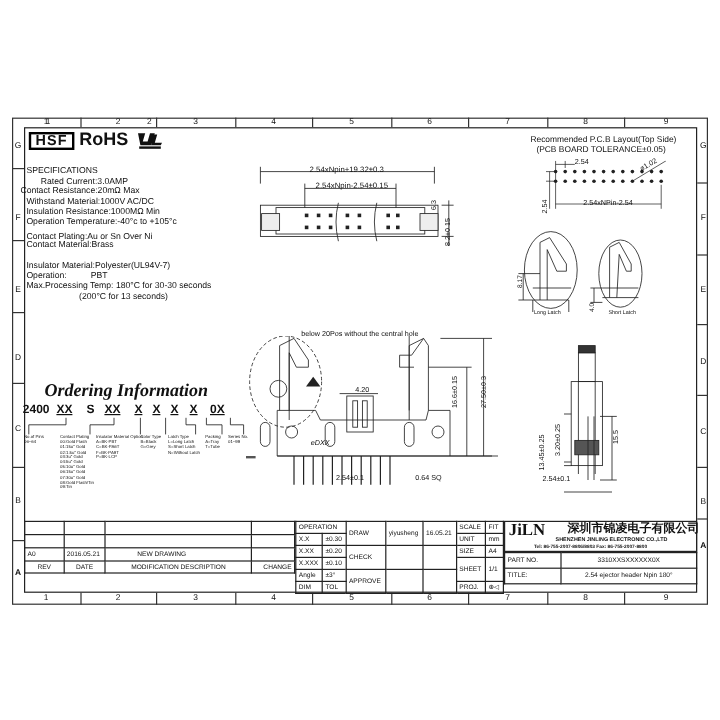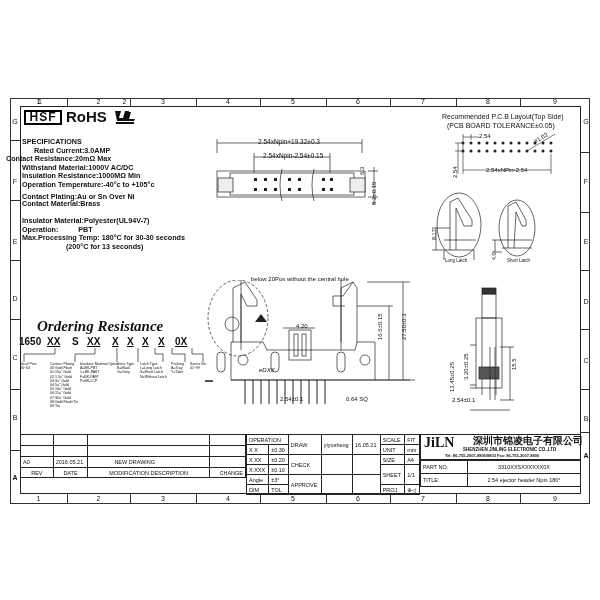--- a/index.html
+++ b/index.html
@@ -6,21 +6,21 @@
   body { width:600px; height:600px; position:relative; overflow:hidden; font-family:"Liberation Sans", sans-serif; color:#111; }
   .abs { position:absolute; }
   .frame-outer { position:absolute; left:10px; top:98px; width:580px; height:406px; border:1px solid #333; box-sizing:border-box; }
   .frame-inner { position:absolute; left:20px; top:106px; width:561px; height:388px; border:1px solid #222; box-sizing:border-box; }
   .col-label { position:absolute; top:98px; height:8px; font-size:7px; line-height:8px; text-align:center; }
   .col-label-b { position:absolute; top:494px; height:10px; font-size:7px; line-height:10px; text-align:center; }
   .row-label { position:absolute; width:10px; font-size:7px; text-align:center; }
   .tick-v { position:absolute; width:1px; background:#333; }
   .tick-h { position:absolute; height:1px; background:#333; }
   .txt { position:absolute; white-space:nowrap; font-size:7px; line-height:8px; }
-  .spec { font-size:7.2px; line-height:8.6px;font-weight:bold; }
+  .spec { font-size:7.2px; line-height:8.6px; }
   .hsf { position:absolute; left:24px; top:110px; width:38px; height:15px; border:2px solid #000; box-sizing:border-box; font-weight:bold; font-size:12px; line-height:11px; text-align:center; letter-spacing:1px; }
   .rohs { position:absolute; left:66px; top:108px; font-size:15px; font-weight:bold; }
   .ordering-title { position:absolute; left:37px; top:318px; font-family:"Liberation Serif", serif; font-style:italic; font-weight:bold; font-size:15px; }
   .ordering-code { position:absolute; top:336px; font-weight:bold; font-size:10px; }
   .tiny { position:absolute; font-size:3.6px; line-height:4.2px; white-space:nowrap; }
   table.tb { border-collapse:collapse; position:absolute; font-size:5.5px; }
   table.tb td { border:1px solid #222; padding:0 2px; height:9px; white-space:nowrap; }
   svg { position:absolute; }
 </style>
 </head>
@@ -102,33 +102,33 @@
 <div class="hsf">HSF</div>
 <div class="rohs">RoHS</div>
 <svg style="left:113px;top:109px" width="24" height="16">
   <path d="M2 2 L8 2 L6 9 L10 9 L12 2 L16 2 L13 12 L4 12 Z" fill="#111"></path>
   <path d="M14 3 L18 3 L16 10 L22 10 L21 12 L13 12 Z" fill="#111"></path>
   <rect x="3" y="13" width="18" height="2" fill="#111"></rect>
 </svg>
 
 <div class="txt spec" style="left:22px;top:138px">SPECIFICATIONS</div>
 <div class="txt spec" style="left:34px;top:146.6px">Rated Current:3.0AMP</div>
-<div class="txt spec" style="left:6px;top:155.2px">Contact Resistance:20mΩ Max</div>
+<div class="txt spec" style="left:17px;top:155.2px">Contact Resistance:20mΩ Max</div>
 <div class="txt spec" style="left:22px;top:163.8px">Withstand Material:1000V AC/DC</div>
 <div class="txt spec" style="left:22px;top:172.4px">Insulation Resistance:1000MΩ Min</div>
 <div class="txt spec" style="left:22px;top:181px">Operation Temperature:-40°c to +105°c</div>
 <div class="txt spec" style="left:22px;top:200px">Contact Material:Brass</div>
 <div class="txt spec" style="left:22px;top:193px">Contact Plating:Au or Sn Over Ni</div>
 <div class="txt spec" style="left:22px;top:217.2px">Insulator Material:Polyester(UL94V-7)</div>
 <div class="txt spec" style="left:22px;top:225.8px;white-space:pre">Operation:          PBT</div>
 <div class="txt spec" style="left:22px;top:234.4px">Max.Processing Temp: 180°C for 30-30 seconds</div>
 <div class="txt spec" style="left:22px;top:243px;white-space:pre">                      (200°C for 13 seconds)</div>
 
-<div class="ordering-title">Ordering Resistance</div>
-<div class="ordering-code" style="left:19px">1650</div>
+<div class="ordering-title">Ordering Information</div>
+<div class="ordering-code" style="left:19px">2400</div>
 <div class="ordering-code" style="left:47px;text-decoration:underline">XX</div>
 <div class="ordering-code" style="left:72px">S</div>
 <div class="ordering-code" style="left:87px;text-decoration:underline">XX</div>
 <div class="ordering-code" style="left:112px;text-decoration:underline">X</div>
 <div class="ordering-code" style="left:127px;text-decoration:underline">X</div>
 <div class="ordering-code" style="left:142px;text-decoration:underline">X</div>
 <div class="ordering-code" style="left:158px;text-decoration:underline">X</div>
 <div class="ordering-code" style="left:175px;text-decoration:underline">0X</div>
 
 <svg style="left:15px;top:348px" width="190" height="20">

